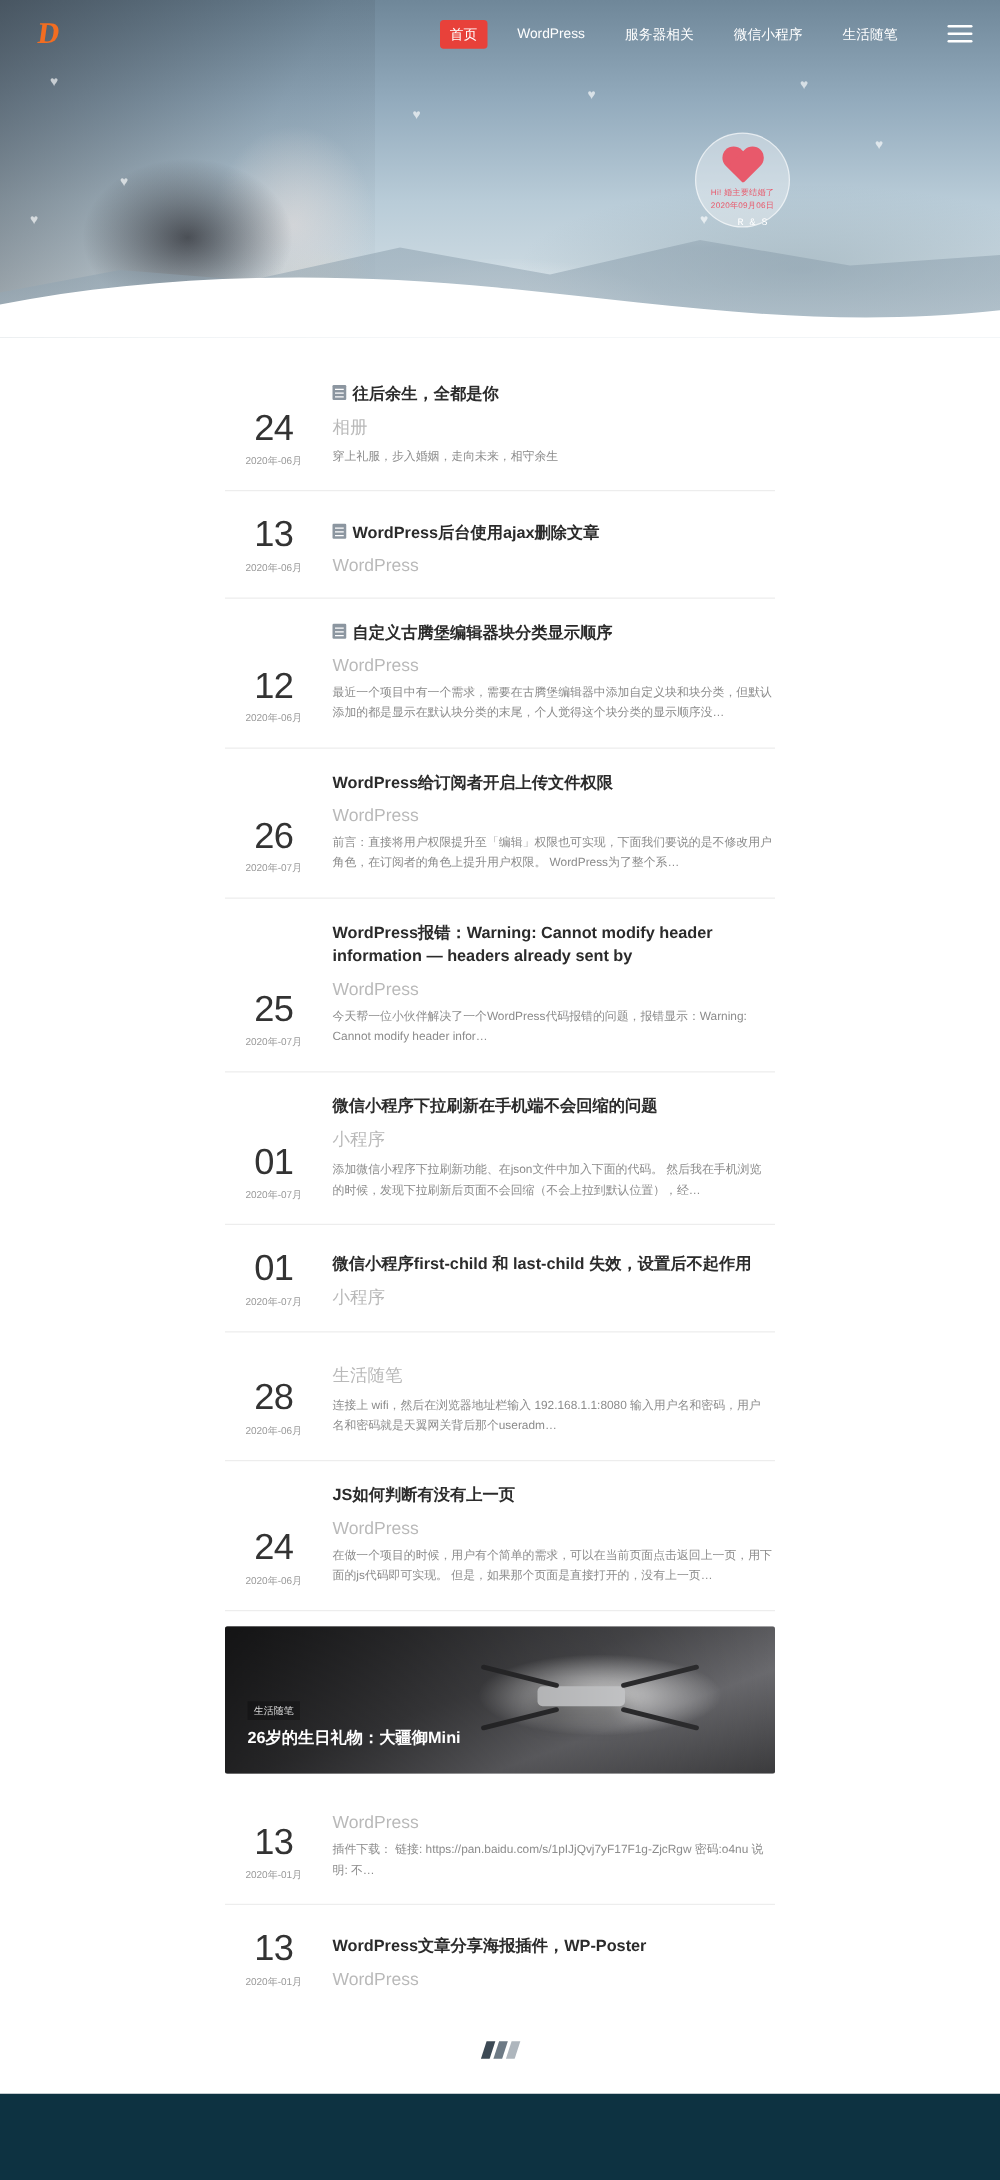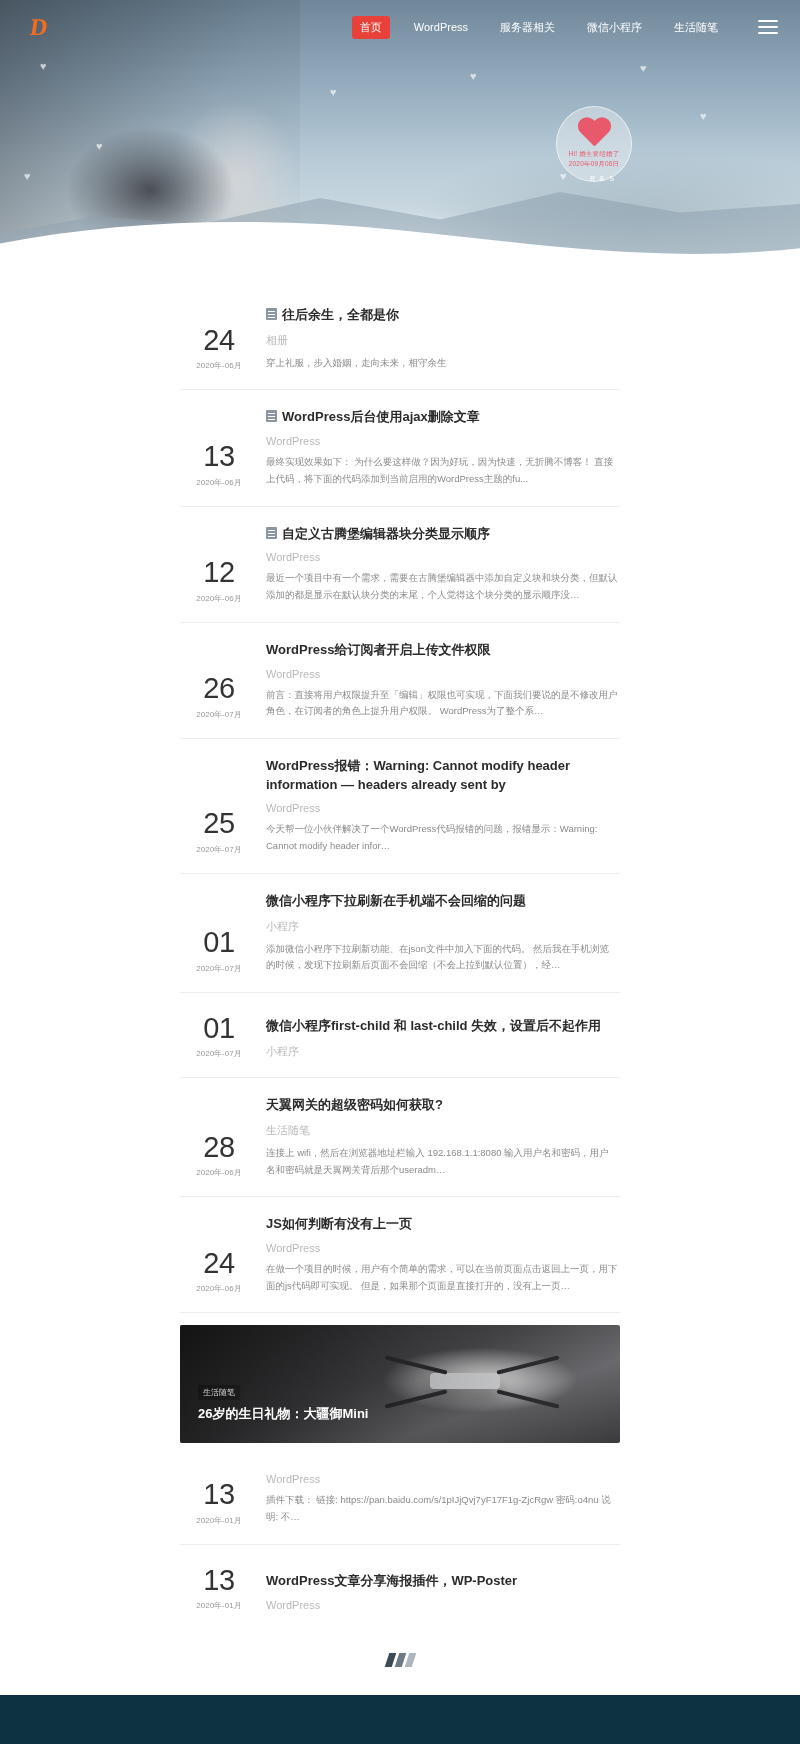--- a/index.html
+++ b/index.html
@@ -189,21 +189,21 @@
   }
   .doc-icon:after {
     content: "";
     position: absolute; left: 2px; top: 3px;
     width: 7px; height: 1px;
     background: #fff;
     box-shadow: 0 3px 0 #fff, 0 6px 0 #fff;
   }
   .post-cat {
     margin-top: 8px;
-    font-size: 11px;
+    font-size: 14px;
     color: #b9b9b9;
   }
   .post-excerpt {
     margin-top: 7px;
     font-size: 9.5px;
     color: #8b8b8b;
     line-height: 1.75;
   }
 
   
@@ -352,21 +352,20 @@
       <div class="date-col">
         <div class="date-day">13</div>
         <div class="date-ym">2020年-06月</div>
       </div>
       <div class="post-body">
         <h2 class="post-title">
           <span class="doc-icon"></span>
           <span>WordPress后台使用ajax删除文章</span>
         </h2>
         <div class="post-cat">WordPress</div>
-        <p class="post-excerpt">最终实现效果如下： 为什么要这样做？因为好玩，因为快速，无折腾不博客！ 直接上代码，将下面的代码添加到当前启用的WordPress主题的fu...</p>
       </div>
     </article>
 
     <article class="post">
       <div class="date-col">
         <div class="date-day">12</div>
         <div class="date-ym">2020年-06月</div>
       </div>
       <div class="post-body">
         <h2 class="post-title">
@@ -432,23 +431,20 @@
         <div class="post-cat">小程序</div>
       </div>
     </article>
 
     <article class="post">
       <div class="date-col">
         <div class="date-day">28</div>
         <div class="date-ym">2020年-06月</div>
       </div>
       <div class="post-body">
-        <h2 class="post-title">
-          <span>天翼网关的超级密码如何获取?</span>
-        </h2>
         <div class="post-cat">生活随笔</div>
         <p class="post-excerpt">连接上 wifi，然后在浏览器地址栏输入 192.168.1.1:8080 输入用户名和密码，用户名和密码就是天翼网关背后那个useradm…</p>
       </div>
     </article>
 
     <article class="post">
       <div class="date-col">
         <div class="date-day">24</div>
         <div class="date-ym">2020年-06月</div>
       </div>

